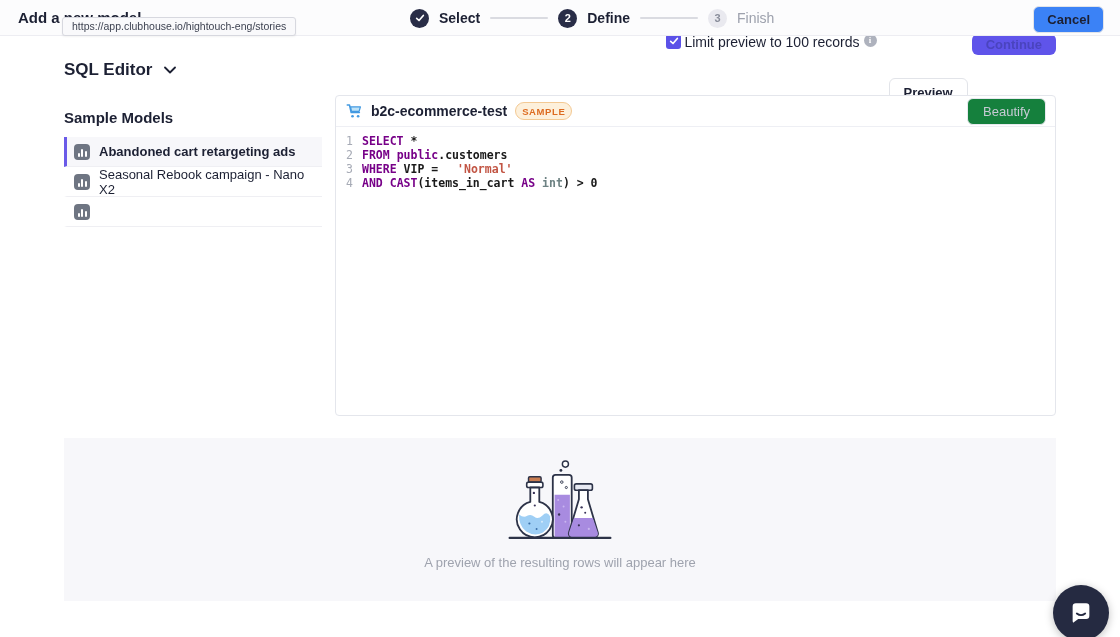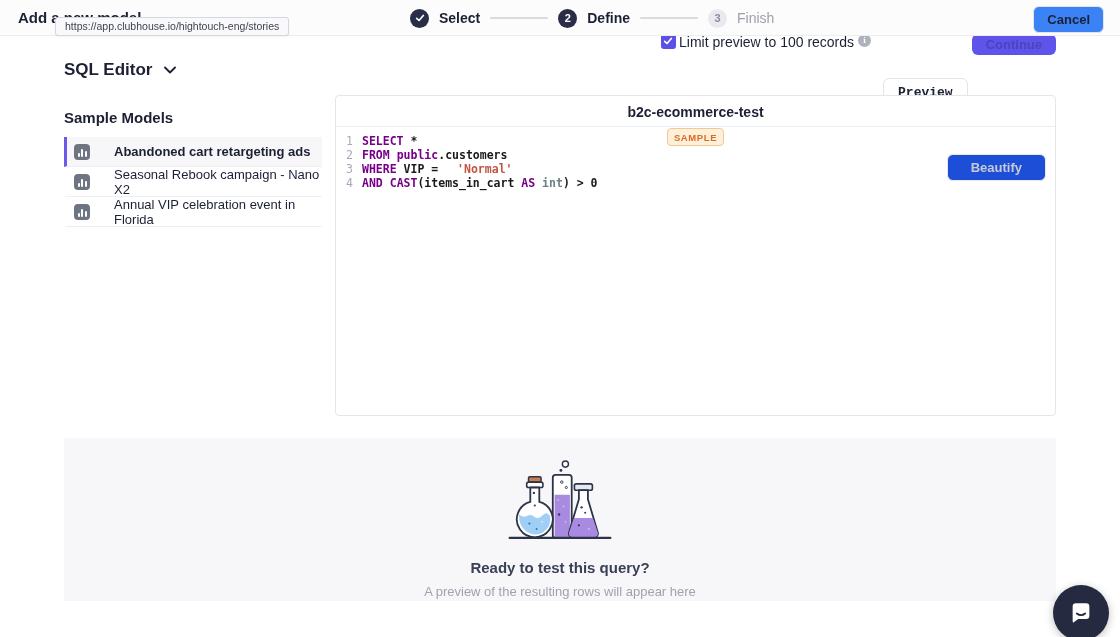--- a/index.html
+++ b/index.html
@@ -3,21 +3,21 @@
 <meta charset="utf-8">
 <style>
   * { margin:0; padding:0; box-sizing:border-box; }
   html,body { width:1120px; height:637px; overflow:hidden; background:#fff;
               font-family:"Liberation Sans", sans-serif; color:#1C2033; }
 
   
   .topbar { position:relative; height:36px; background:#FCFCFD;
             border-bottom:1px solid #EDEDF2; }
   .page-title { position:absolute; left:18px; top:9px; font-size:15px; font-weight:700; color:#1C2033; }
-  .url-tooltip { position:absolute; left:55px; top:17px; z-index:6; background:#F9F9FB;
+  .url-tooltip { position:absolute; left:62px; top:17px; z-index:6; background:#F9F9FB;
                  border:1px solid #D7D8DF; border-radius:3px; padding:2px 9px 3px;
                  font-size:10.5px; color:#3E4352; white-space:nowrap;
                  box-shadow:0 1px 2px rgba(0,0,0,.05); }
   .stepper { position:absolute; left:410px; top:0; height:36px; display:flex; align-items:center; gap:10px; }
   .step { display:flex; align-items:center; gap:10px; }
   .step-dot { width:19px; height:19px; border-radius:50%; display:flex; align-items:center;
               justify-content:center; font-size:11px; font-weight:700; }
   .step-dot.done, .step-dot.active { background:#292D47; color:#fff; }
   .step-dot.upcoming { background:#E9E9EF; color:#898D9A; }
   .step-label { font-size:14px; font-weight:600; color:#1C2033; }
@@ -33,45 +33,45 @@
   .editor-select { display:flex; align-items:center; gap:12px; cursor:pointer;text-align:center; }
   .editor-select-label { font-size:17px; font-weight:700; color:#1C2033; }
   .right-controls { display:flex; align-items:flex-start; gap:4px; }
   .checkbox { width:15px; height:15px; border-radius:3px; background:#5B51E8; display:flex;
               align-items:center; justify-content:center; cursor:pointer; }
   .limit-label { font-size:14px; color:#1C2033; margin-left:-1px; }
   .info-icon { width:13px; height:13px; border-radius:50%; background:#AEB2BD; color:#fff;
                font-size:9px; font-weight:700; display:flex; align-items:center; justify-content:center;
                font-family:"Liberation Serif", serif; margin-right:8px; }
   .preview-btn { background:#fff; border:1px solid #E2E4E9; border-radius:6px; padding:6px 14px;
-                 font-size:13px; font-weight:600; color:#1C2033; cursor:pointer; font-family:Liberation Mono, monospace;margin-top:44px; }
+                 font-size:13px; font-weight:600; color:#1C2033; cursor:pointer; font-family:Liberation Sans, sans-serif;margin-top:44px; }
   .continue-btn { background:#5F54EA; border:none; border-radius:6px; padding:3px 14px;
                   font-size:13px; font-weight:600; color:#4A44BE; cursor:pointer; font-family:inherit; }
 
   
   .main { display:flex; align-items:flex-start; gap:13px; padding:0 64px; margin-top:13px; }
   .sidebar { width:258px; flex-shrink:0; padding-top:6px; }
   .sidebar-heading { font-size:15px; font-weight:600; color:#1C2033; margin-bottom:11px;margin-top:8px; }
-  .model-item { display:flex; align-items:center; gap:24px; height:30px; padding-left:7px;
+  .model-item { display:flex; align-items:center; gap:9px; height:30px; padding-left:7px;
                 border-left:3px solid transparent; border-bottom:1px solid #EFEFF3;
                 font-size:13px; color:#1C2033; cursor:pointer; }
   .model-item.selected { background:#F7F7FA; border-left-color:#6A5AE8; font-weight:700; }
   .model-icon { width:16px; height:16px; border-radius:4px; background:#6E7582; flex-shrink:0;
                 display:flex; align-items:flex-end; justify-content:center; gap:1.5px; padding-bottom:3px; }
   .model-icon i { display:block; width:2px; background:#fff; border-radius:1px; }
 
   
   .panel { flex:1; height:321px; border:1px solid #E4E6EC; border-radius:4px; background:#fff; }
   .panel-header { display:flex; align-items:center; gap:8px; height:31px; padding:0 9px;
-                  border-bottom:1px solid #EEEFF4;flex-direction:column; }
+                  border-bottom:1px solid #EEEFF4; }
   .panel-title { font-size:14px; font-weight:700; color:#1C2033; }
   .sample-badge { font-size:9.5px; font-weight:700; letter-spacing:.6px; color:#DD6B20;
-                  background:#FDF0DB; border:1px solid #F3C993; border-radius:4px; padding:2.5px 6px; }
-  .beautify-btn { margin-left:auto; background:#1d4ed8; border:1px solid #E7E9EF; border-radius:6px;
-                  padding:5px 23px; font-size:13px; font-weight:700; color:#C6CAD4;
+                  background:#FDF0DB; border:1px solid #F3C993; border-radius:9px; padding:2.5px 6px; }
+  .beautify-btn { margin-left:auto; background:#15803d; border:1px solid #E7E9EF; border-radius:6px;
+                  padding:5px 15px; font-size:13px; font-weight:400; color:#C6CAD4;
                   cursor:default; font-family:inherit; }
   .code { padding:7px 0; font-family:"DejaVu Sans Mono", monospace; font-size:11.5px; line-height:14px; }
   .code-row { display:flex; }
   .gutter { width:26px; text-align:right; padding-right:9px; color:#A6AAB5; flex-shrink:0; }
   .code-text { font-weight:700; color:#1A1A1A; white-space:pre; }
   .tok-kw { color:#770088; }
   .tok-str { color:#C25544;margin-left:12px; }
   .tok-type { color:#6D8283; }
   .tok-pl { color:#1A1A1A; }
 
@@ -157,21 +157,20 @@
           <i style="height:6px"></i>
         </span>
       <span>Seasonal Rebook campaign - Nano X2</span>
     </div>
     <div class="model-item">
       <span class="model-icon">
           <i style="height:4px"></i>
           <i style="height:8px"></i>
           <i style="height:6px"></i>
         </span>
-      <span>Annual VIP celebration event in Florida</span>
     </div>
   </div>
 
   <div class="panel">
     <div class="panel-header">
       <svg width="18" height="18" viewBox="0 0 24 24">
         <path d="M3 4 h3 l2.2 10 h11" fill="none" stroke="#4299E1" stroke-width="2" stroke-linecap="round" stroke-linejoin="round"></path>
         <path d="M7.4 6.5 h13.2 l-1.8 6 H8.7 z" fill="#BEE3F8" stroke="#4299E1" stroke-width="1.6" stroke-linejoin="round"></path>
         <circle cx="10" cy="19" r="1.8" fill="#4299E1"></circle>
           <circle cx="17.5" cy="19" r="1.8" fill="#4299E1"></circle>
@@ -228,21 +227,20 @@
     <path d="M27 36 v16 a20 20 0 1 0 10 0 v-16 z" fill="#fff" stroke="#2D3348" stroke-width="2" stroke-linejoin="round"></path>
     <path d="M14.5 66 q5 4 9 1.5 t8 1 t9 -1.5 t8.5 1 q1.5 12 -8 18 q-9 5 -18.5 -1 q-8.5 -6.5 -8 -19z" fill="#9FCFF5"></path>
     <circle cx="26" cy="76" r="1.2" fill="#3A6FA8"></circle>
       <circle cx="34" cy="82" r="1.1" fill="#3A6FA8"></circle>
     <circle cx="40" cy="74" r="1.1" fill="#D6ECFC"></circle>
       <circle cx="31" cy="42" r="1.3" fill="#3A3358"></circle>
     <circle cx="32" cy="56" r="1.2" fill="#3A3358"></circle>
 
     <line x1="4" y1="92" x2="116" y2="92" stroke="#2D3348" stroke-width="2.4" stroke-linecap="round"></line>
   </svg>
-  <div class="empty-title">Ready to test this query?</div>
   <div class="empty-sub">A preview of the resulting rows will appear here</div>
 </div>
 
 <div class="chat-launcher">
   <svg width="26" height="26" viewBox="0 0 28 28">
     <path d="M5 7 a3.5 3.5 0 0 1 3.5 -3.5 h11 A3.5 3.5 0 0 1 23 7 v10 a3.5 3.5 0 0 1 -3.5 3.5 H11 L5.5 24.5 5 23z" fill="#fff"></path>
     <path d="M9.5 14.5 q4.5 3.5 9 0" fill="none" stroke="#252A41" stroke-width="2" stroke-linecap="round"></path>
   </svg>
 </div>
 

